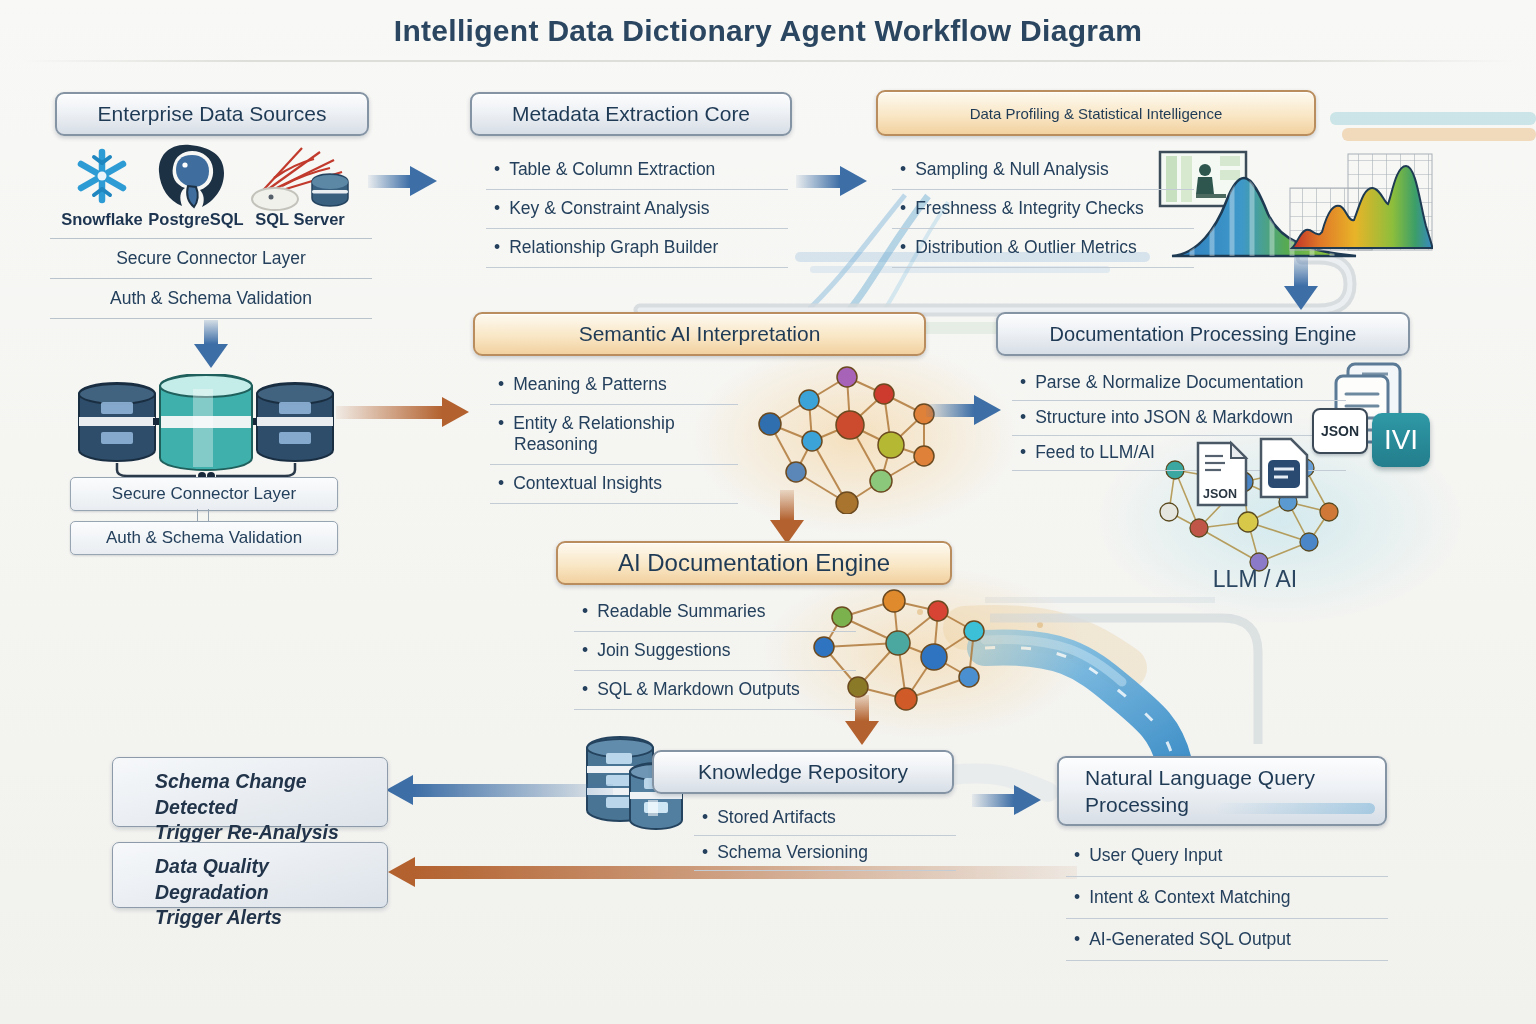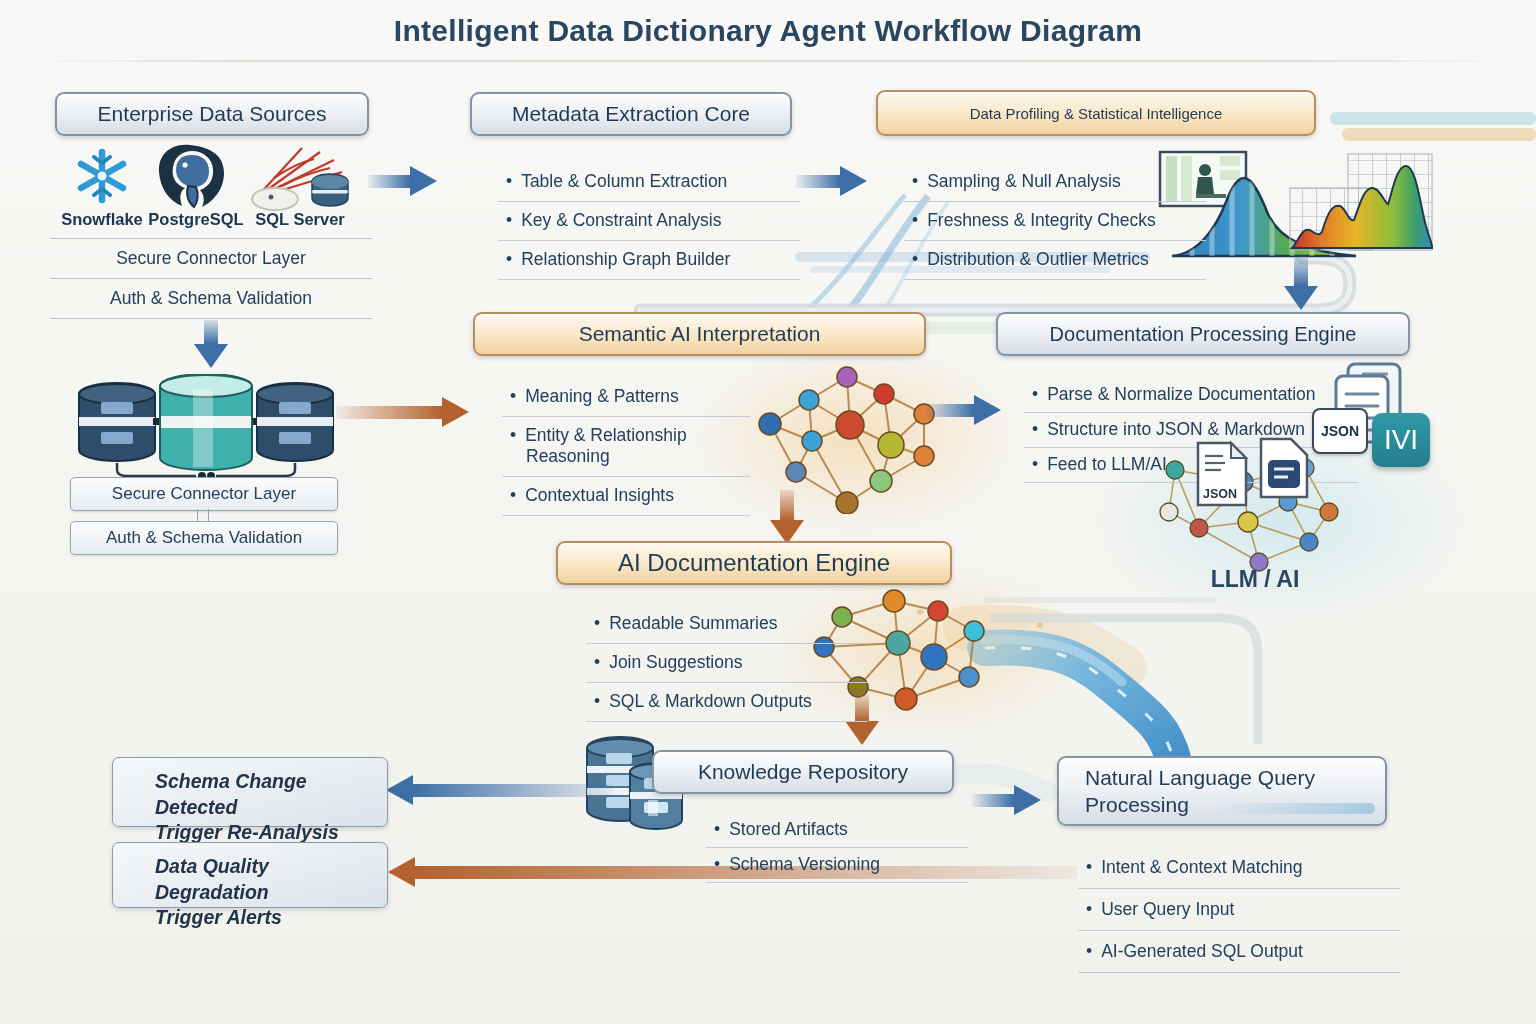--- a/index.html
+++ b/index.html
@@ -10,21 +10,21 @@
   .z{position:absolute;z-index:2}
   .title{position:absolute;top:14px;left:0;right:0;text-align:center;font-size:30px;font-weight:bold;
     color:#2b4660;letter-spacing:.3px;z-index:2}
   .title-rule{position:absolute;top:60px;left:22px;right:22px;height:2px;z-index:1;
     background:linear-gradient(to right,transparent,#dddddA 15%,#dddddA 85%,transparent)}
   .hdr{position:absolute;z-index:3;display:flex;align-items:center;justify-content:center;text-align:center;
     font-weight:normal;color:#1f3a55;border-radius:9px;
     box-shadow:0 2px 4px rgba(40,60,80,.22),inset 0 1px 0 rgba(255,255,255,.85)}
   .hdr.blue{background:linear-gradient(180deg,#fcfdfe 0%,#eef1f5 45%,#d7dee6 100%);border:2px solid #8494a4}
   .hdr.orange{background:linear-gradient(180deg,#fdf9f0 0%,#f9e7c6 55%,#f2d1a0 100%);border:2px solid #b98d5e}
-  .blist{position:absolute;z-index:3;list-style:none;margin:16px;padding:0}
+  .blist{position:absolute;z-index:3;list-style:none;margin:4px;padding:0}
   .blist li{font-size:17.5px;padding:8px 0 9px 24px;text-indent:-16px;border-bottom:1px solid #c3ccd4;color:#24405c}
   .blist li::before{content:"•";margin-right:9px;color:#24405c}
   .blist.tight li{padding:6px 0 7px 24px}
   .blist.roomy li{padding:10px 0 10px 24px}
   .plainrows{position:absolute;z-index:3;border-top:1px solid #b9c3cc}
   .plainrows .row{text-align:center;font-size:17.5px;padding:9px 0;border-bottom:1px solid #b9c3cc;color:#24405c}
   .panelbox{position:absolute;z-index:3;display:flex;align-items:center;justify-content:center;
     background:linear-gradient(180deg,#fbfcfd,#e9edf1);border:1.5px solid #97a4b1;border-radius:5px;
     font-size:17px;color:#24405c;box-shadow:0 1px 2px rgba(40,60,80,.18)}
   .trigger{position:absolute;z-index:3;background:linear-gradient(165deg,#f6f8fa,#dde3ea);
@@ -48,21 +48,21 @@
   .glow{position:absolute;z-index:1;pointer-events:none}
   .conn2{position:absolute;z-index:3;border-left:1.5px solid #97a4b1;border-right:1.5px solid #97a4b1}
   .jsonbadge{position:absolute;z-index:4;display:flex;align-items:center;justify-content:center;
     background:#fff;border:2.5px solid #3c4a58;border-radius:8px;font-weight:bold;font-size:14px;color:#22303c;
     box-shadow:0 2px 3px rgba(40,60,80,.25)}
   .mdtile{position:absolute;z-index:4;display:flex;align-items:center;justify-content:center;
     background:linear-gradient(180deg,#2f98a5,#237e8c);color:#fff;font-weight:normal;font-size:28px;border-radius:10px;
     box-shadow:0 3px 5px rgba(30,60,70,.35)}
   .fileicon{position:absolute;z-index:4}
   .fileicon span{position:absolute;left:0;right:4px;bottom:7px;text-align:center;font-weight:bold;font-size:12.5px;color:#2a3642}
-  .llmlabel{position:absolute;z-index:3;text-align:center;font-weight:bold;font-size:23px;color:#2b4660}
+  .llmlabel{position:absolute;z-index:3;text-align:center;font-weight:normal;font-size:23px;color:#2b4660}
   .hstreak{position:absolute;z-index:1;border-radius:7px}
 </style>
 </head>
 <body>
 
 <div class="canvas">
 
   <svg class="deco" width="1536" height="1024">
     <defs>
       <linearGradient id="flowg" x1="0" y1="0" x2="1" y2="1">
@@ -489,22 +489,22 @@
   <div class="arr" style="left:972px;top:785px">
     <div class="t-r-b" style="width:42px"></div>
       <div class="h-r-b"></div>
   </div>
 
   <div class="hdr blue" style="left:1057px;top:756px;width:330px;height:70px;font-size:21px;justify-content:flex-start;text-align:left;padding-left:26px;line-height:1.3;box-sizing:border-box;overflow:hidden">
     <span style="position:relative;z-index:1">Natural Language Query Processing</span>
     <i class="hstreak" style="right:10px;bottom:10px;width:160px;height:11px;background:linear-gradient(to right,rgba(110,175,215,0),rgba(110,175,215,.5))"></i>
   </div>
   <ul class="blist roomy" style="left:1062px;top:831px;width:322px">
+    <li>User Query Input</li>
     <li>Intent &amp; Context Matching</li>
-    <li>User Query Input</li>
     <li>AI-Generated SQL Output</li>
   </ul>
 
   <div class="trigger" style="left:112px;top:757px;width:276px;height:70px">
     <div>Schema Change Detected</div>
     <div>Trigger Re-Analysis</div>
   </div>
   <div class="trigger" style="left:112px;top:842px;width:276px;height:66px">
     <div>Data Quality Degradation</div>
     <div>Trigger Alerts</div>

